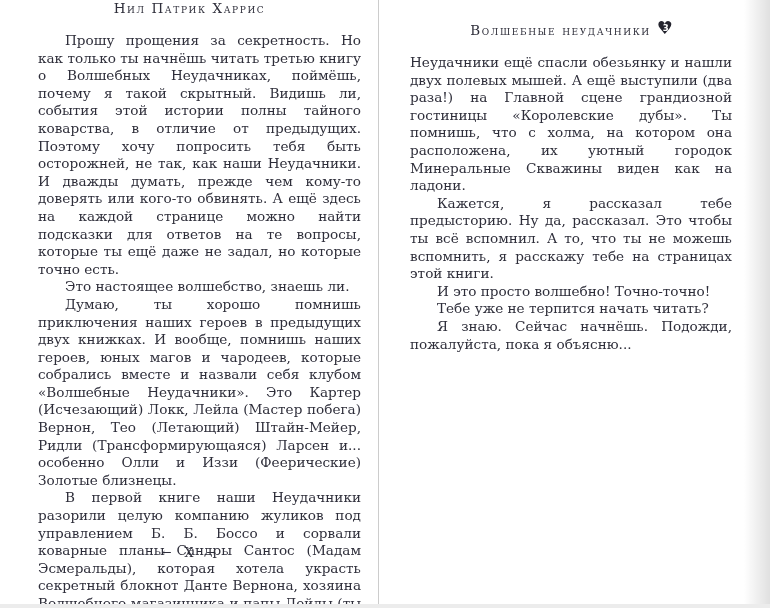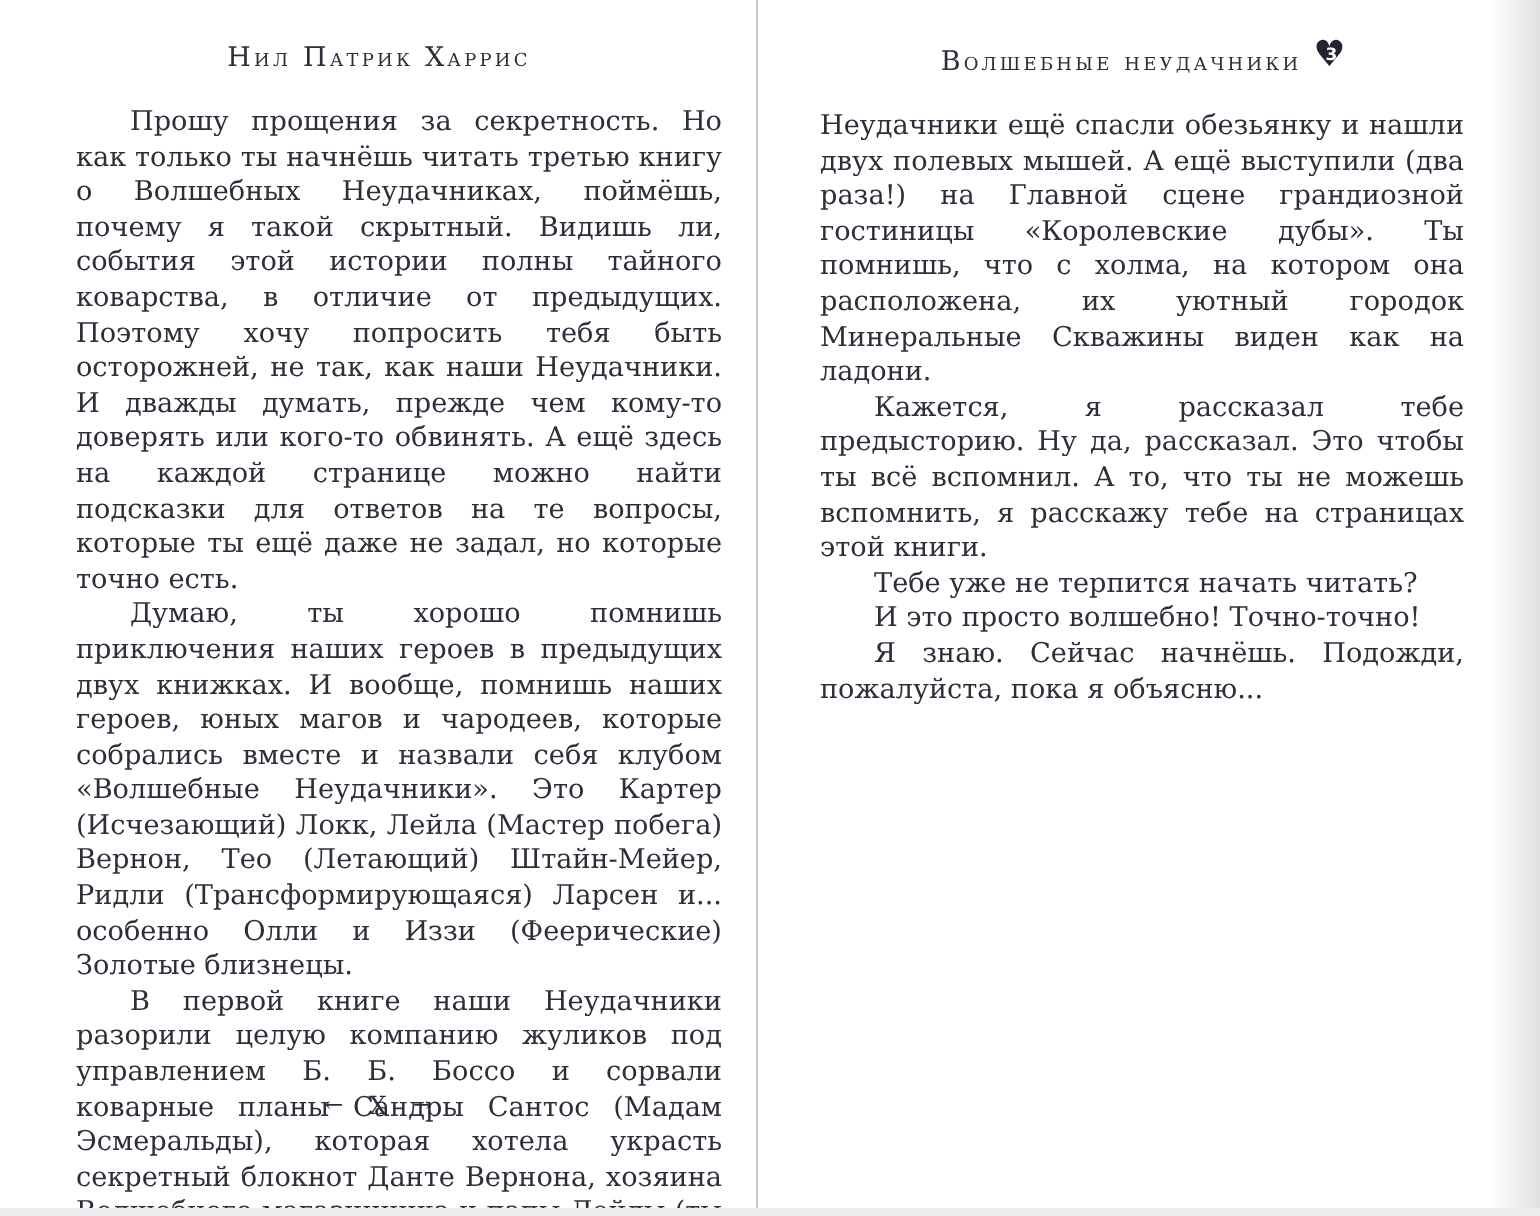--- a/index.html
+++ b/index.html
@@ -7,21 +7,21 @@
     position:relative; width:770px; height:608px; background:#fff;
     overflow:hidden;
     font-family:"DejaVu Serif","Liberation Serif",serif;
     color:var(--text-color,#2e2e3a);
   }
   .page { position:absolute; top:0; height:100%; box-sizing:border-box; }
   .page-left  { left:0;   width:379px; }
   .page-right { left:380px; width:376px;padding-left:10px; }
 
   .running-head {
-    margin-top:21px; text-align:center;
+    text-align:center;
     font-variant:small-caps; letter-spacing:1.6px;
     font-size:13.5px; white-space:nowrap;
   }
   .page-right .running-head { margin-top:21px; }
 
   .page-body {
     text-align:justify; font-size:13.6px; line-height:17.6px;
   }
   .page-left  .page-body { margin:16px 18px 0 38px; }
   .page-right .page-body { margin:16px 24px 0 20px; }
@@ -68,20 +68,21 @@
 <body>
 
 <div class="spread" style="--text-color: #2e2e3a; --divider-color: #cccccc; --strip-color: #ececec;">
 
   <div class="page page-left">
     <div class="running-head">Нил Патрик Харрис</div>
 
     <div class="page-body">
 
         <p class="para">Прошу прощения за секретность. Но как только ты начнёшь читать третью книгу о Волшебных Неудачниках, поймёшь, почему я такой скрытный. Видишь ли, события этой истории полны тайного коварства, в отличие от предыдущих. Поэтому хочу попросить тебя быть осторожней, не так, как наши Неудачники. И дважды думать, прежде чем кому-то доверять или кого-то обвинять. А ещё здесь на каждой странице можно найти подсказки для ответов на те вопросы, которые ты ещё даже не задал, но которые точно есть.</p>
+        <p class="para">Это настоящее волшебство, знаешь ли.</p>
         <p class="para">Думаю, ты хорошо помнишь приключения наших героев в предыдущих двух книжках. И вообще, помнишь наших героев, юных магов и чародеев, которые собрались вместе и назвали себя клубом «Волшебные Неудачники». Это Картер (Исчезающий) Локк, Лейла (Мастер побега) Вернон, Тео (Летающий) Штайн-Мейер, Ридли (Трансформирующаяся) Ларсен и... особенно Олли и Иззи (Феерические) Золотые близнецы.</p>
         <p class="para">В первой книге наши Неудачники разорили целую компанию жуликов под управлением Б. Б. Боссо и сорвали коварные планы Сандры Сантос (Мадам Эсмеральды), которая хотела украсть секретный блокнот Данте Вернона, хозяина Волшебного магазинчика и папы Лейлы (ты это помнишь, конечно же). Она для этого даже подговорила целую команду Хмурых Клоунов, но у них всё равно ничего не вышло. Волшебные</p>
       </div>
 
     <div class="folio">
       <span class="ornament">←</span>
       <span class="page-number">X</span>
       <span class="ornament">→</span>
     </div>
   </div>
@@ -93,22 +94,22 @@
       <span>Волшебные неудачники</span><span class="heart-badge">
         <span class="heart-glyph">♥</span>
         <span class="heart-number">3</span>
       </span>
     </div>
 
     <div class="page-body">
 
     <p class="para no-indent">Неудачники ещё спасли обезьянку и нашли двух полевых мышей. А ещё выступили (два раза!) на Главной сцене грандиозной гостиницы «Королевские дубы». Ты помнишь, что с холма, на котором она расположена, их уютный городок Минеральные Скважины виден как на ладони.</p>
         <p class="para">Кажется, я рассказал тебе предысторию. Ну да, рассказал. Это чтобы ты всё вспомнил. А то, что ты не можешь вспомнить, я расскажу тебе на страницах этой книги.</p>
+        <p class="para">И это просто волшебно! Точно-точно!</p>
         <p class="para">Тебе уже не терпится начать читать?</p>
-        <p class="para">И это просто волшебно! Точно-точно!</p>
         <p class="para">Я знаю. Сейчас начнёшь. Подожди, пожалуйста, пока я объясню...</p>
       </div>
   </div>
 
   <div class="edge-shadow"></div>
   <div class="bottom-strip"></div>
 
 </div>
 
 </body></html>

